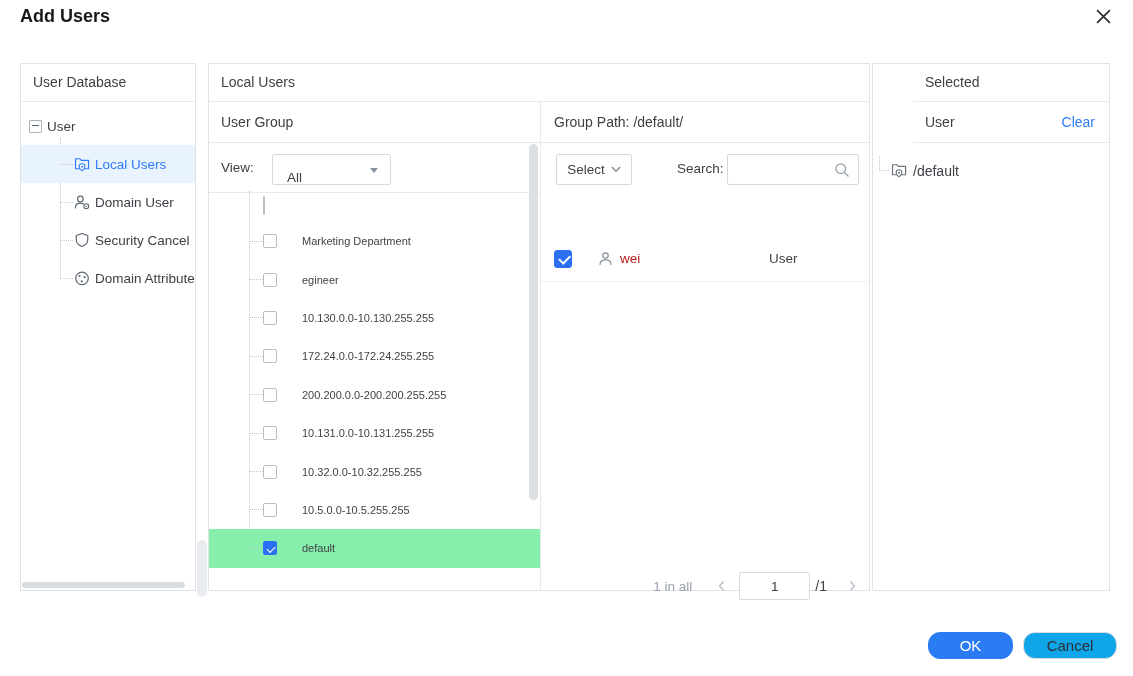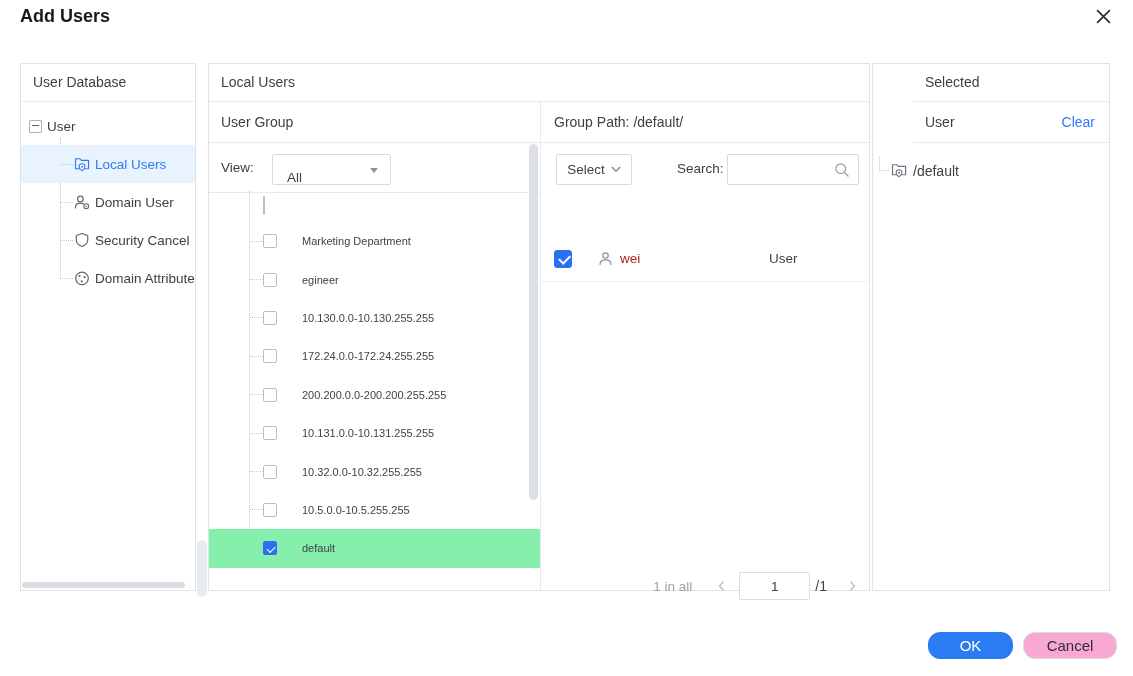--- a/index.html
+++ b/index.html
@@ -97,21 +97,21 @@
   .clear-link{position:absolute;right:14px;line-height:40px;font-size:14px;color:#2f7cf6;cursor:pointer;}
   .sel-item{position:absolute;left:0;top:92px;width:100%;height:30px;}
   .sel-conn{position:absolute;left:6px;top:0;width:9px;height:14px;border-left:1px dotted #c4c9d0;border-bottom:1px dotted #c4c9d0;}
   .sel-item .t-icon{position:absolute;left:17px;top:5px;width:18px;height:18px;color:#6a737d;}
   .sel-item .s-label{position:absolute;left:40px;line-height:30px;font-size:14px;color:#3f4247;}
 
   
   .btn{position:absolute;top:632px;height:27px;border-radius:12px;font-size:15px;box-sizing:border-box;cursor:pointer;
        display:flex;align-items:center;justify-content:center;font-family:inherit;}
   #btn-ok{left:928px;width:85px;background:#2b7bf3;color:#fff;border:1px solid #2b7bf3;}
-  #btn-cancel{left:1023px;width:94px;background:#f9a8d4;color:#2c2f33;border:1px solid #d8dbe0;}
+  #btn-cancel{left:1023px;width:94px;background:#0ea5e9;color:#2c2f33;border:1px solid #d8dbe0;}
 
   svg{display:block;}
 </style>
 </head>
 <body>
 
 <div id="stage">
 
   <div class="dlg-title">Add Users</div>
   <div class="close-btn">

